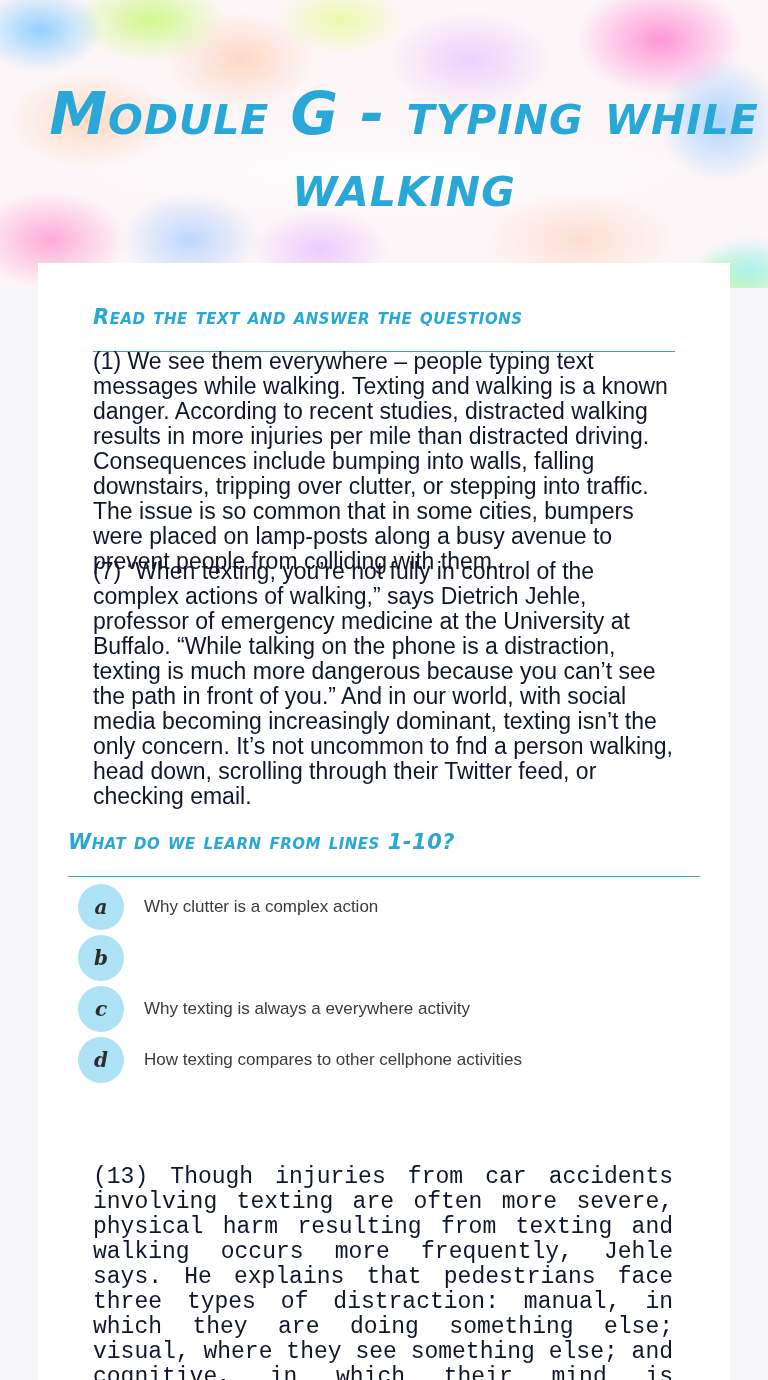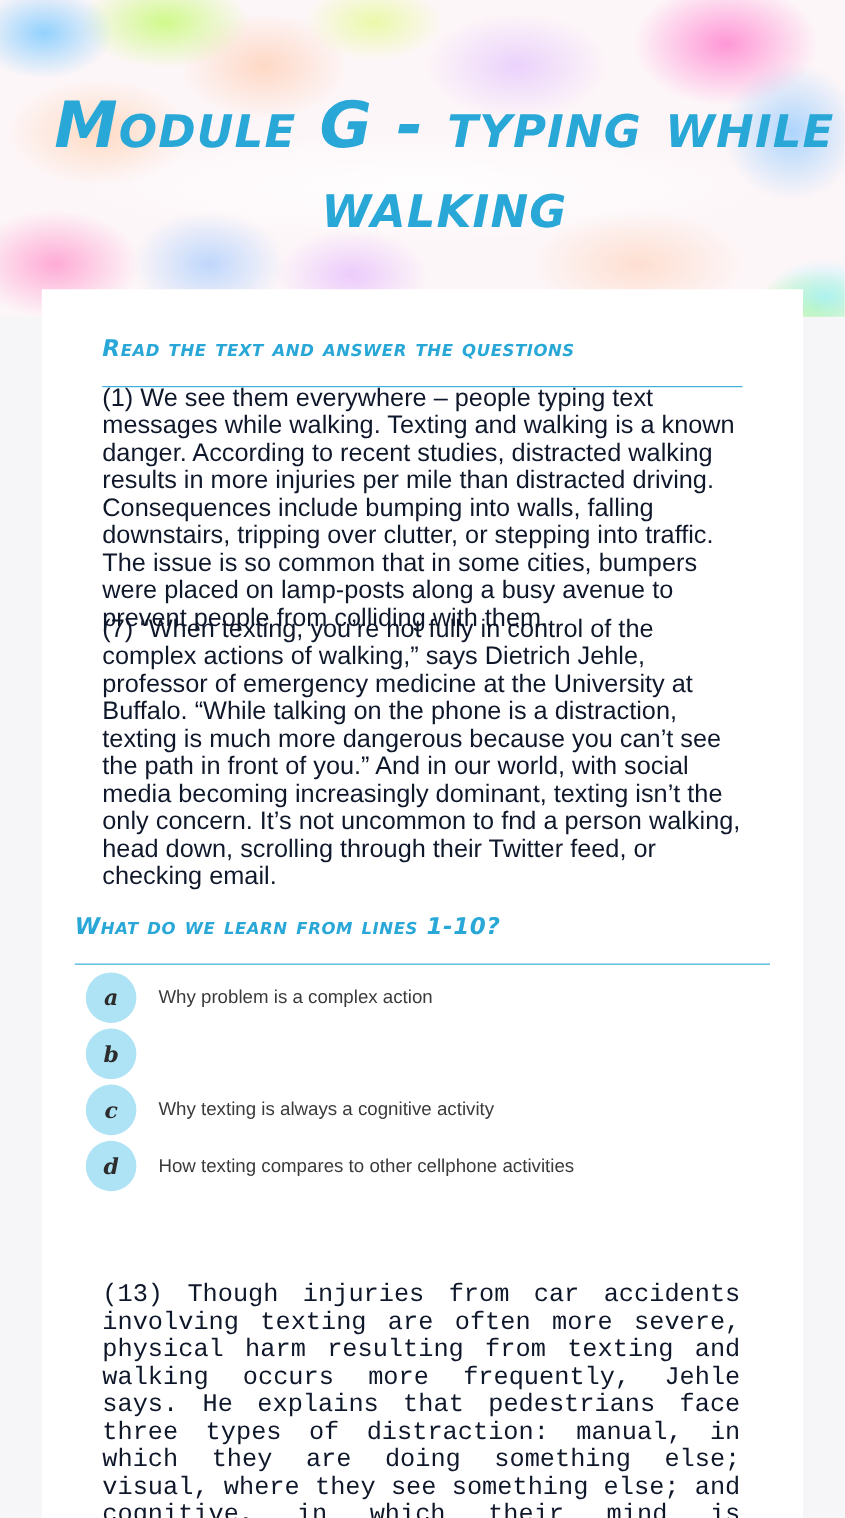--- a/index.html
+++ b/index.html
@@ -107,28 +107,28 @@
 <div class="card">
   <div class="section-heading h1">Read the text and answer the questions</div>
   <p class="para p1">(1)  We see them everywhere – people typing text messages while walking. Texting and walking is a known danger. According to recent studies, distracted walking results in more injuries per mile than distracted driving. Consequences include bumping into walls, falling downstairs, tripping over clutter, or stepping into traffic. The issue is so common that in some cities, bumpers were placed on lamp-posts along a busy avenue to prevent people from colliding with them.</p>
   <p class="para p2">(7)  “When texting, you’re not fully in control of the complex actions of walking,” says Dietrich Jehle, professor of emergency medicine at the University at Buffalo. “While talking on the phone is a distraction, texting is much more dangerous because you can’t see the path in front of you.” And in our world, with social media becoming increasingly dominant, texting isn’t the only concern. It’s not uncommon to fnd a person walking, head down, scrolling through their Twitter feed, or checking email.</p>
 
   <div class="section-heading h2">What do we learn from lines 1-10?</div>
 
   <div class="options">
     <div class="option">
       <div class="option-circle">a</div>
-      <div class="option-text">Why problem is a complex action</div>
+      <div class="option-text">Why clutter is a complex action</div>
     </div>
     <div class="option">
       <div class="option-circle">b</div>
     </div>
     <div class="option">
       <div class="option-circle">c</div>
-      <div class="option-text">Why texting is always a cognitive activity</div>
+      <div class="option-text">Why texting is always a everywhere activity</div>
     </div>
     <div class="option">
       <div class="option-circle">d</div>
       <div class="option-text">How texting compares to other cellphone activities</div>
     </div>
   </div>
 
   <p class="para p3">(13) Though injuries from car accidents involving texting are often more severe, physical harm resulting from texting and walking occurs more frequently, Jehle says. He explains that pedestrians face three types of distraction: manual, in which they are doing something else; visual, where they see something else; and cognitive, in which their mind is somewhere else.</p>
 </div>
 

